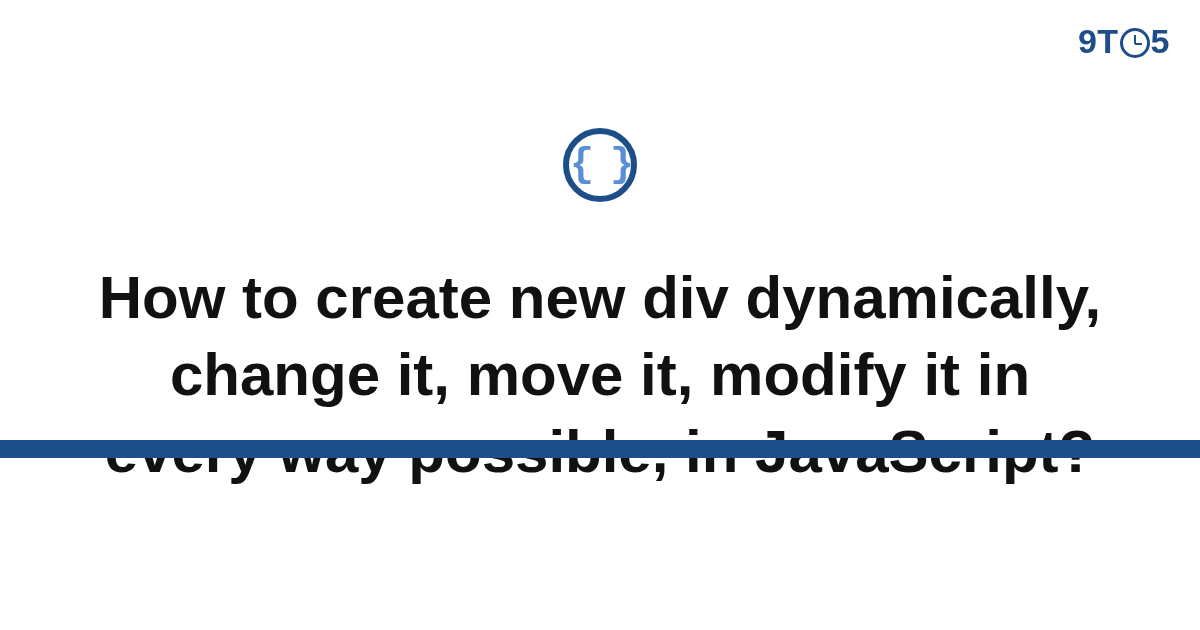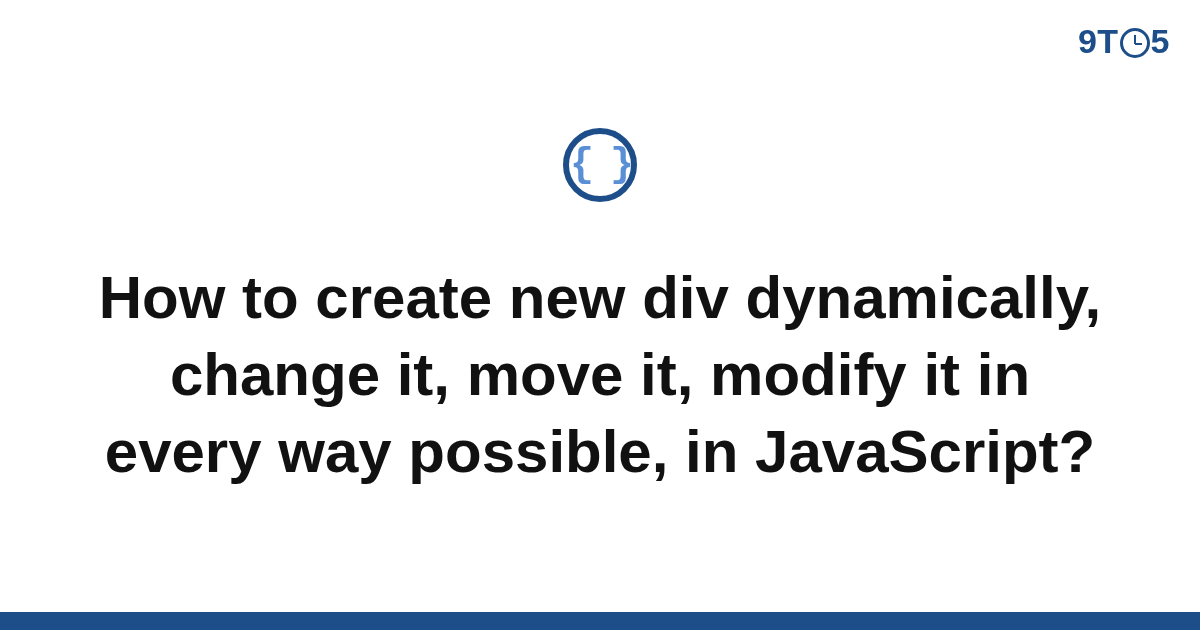--- a/index.html
+++ b/index.html
@@ -1,17 +1,17 @@
 <!DOCTYPE html>
 <html><head>
 <meta charset="utf-8">
 <style>
   * { margin: 0; padding: 0; box-sizing: border-box; }
   html, body { width: 1200px; height: 630px; overflow: hidden; background: #ffffff; font-family: Arial, Helvetica, sans-serif; }
-  .page { position: relative; width: 1200px; height: 630px; }
+  .page { position: relative; width: 1200px; height: 458px; }
   .brand {
     position: absolute;
     top: 22px;
     right: 30px;
     font-size: 34px;
     font-weight: 700;
     letter-spacing: 0.5px;
     display: flex;
     align-items: center;
     gap: 0;

